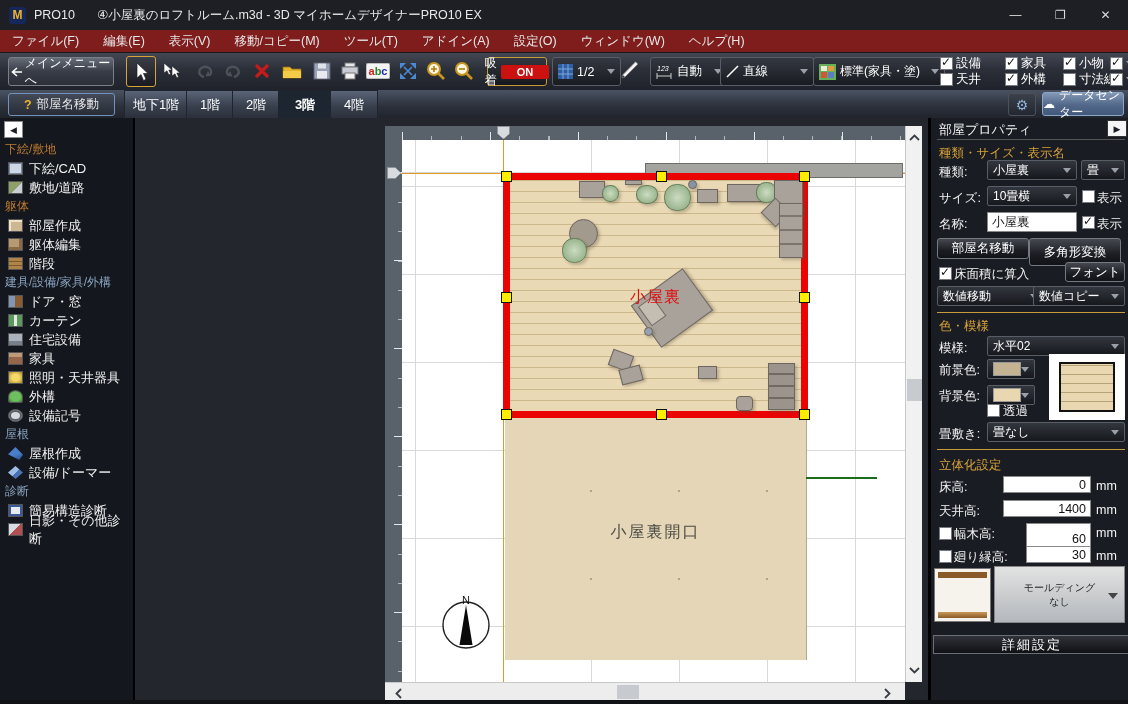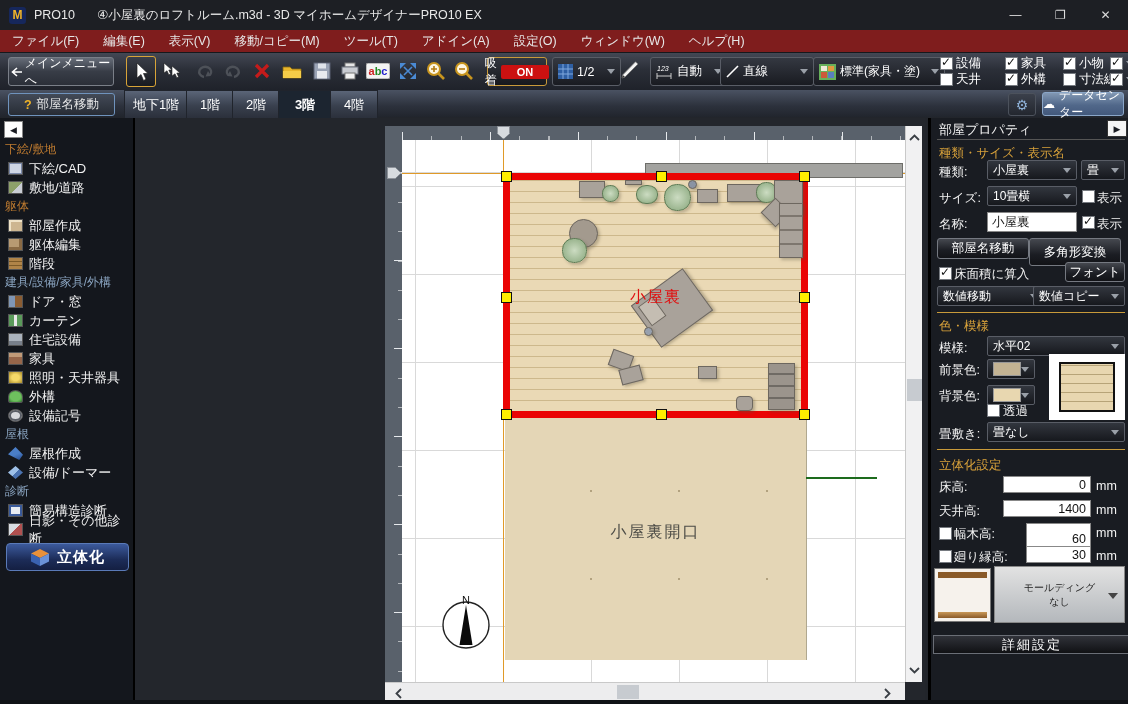--- a/index.html
+++ b/index.html
@@ -415,28 +415,20 @@
       <div class="sb-sec bl">診断</div>
       <div class="sb-item">
           <span class="si" style="background:#e8ecf2;box-shadow:inset 0 0 0 2px #3a5a9a;"></span>
           <span>簡易構造診断</span>
         </div>
       <div class="sb-item">
           <span class="si" style="background:linear-gradient(135deg,#d8dce2 50%,#b05050 50%);"></span>
           <span>日影・その他診断</span>
         </div>
     </div>
-    <div id="solidbtn">
-      <svg width="20" height="19">
-        <polygon points="10,1 19,5.5 10,10 1,5.5" fill="#e8913a"></polygon>
-        <polygon points="1,5.5 10,10 10,18 1,13.5" fill="#3a62b0"></polygon>
-        <polygon points="19,5.5 10,10 10,18 19,13.5" fill="#6a92d8"></polygon>
-      </svg>
-      <span>立体化</span>
-    </div>
   </div>
 
   <div id="canvas">
     <div id="viewport">
       <div id="ruler-top"></div>
       <div id="ruler-left"></div>
       <div id="marker-top"></div>
       <div id="marker-left"></div>
       <div id="paper">
         <div class="guide-h"></div>

